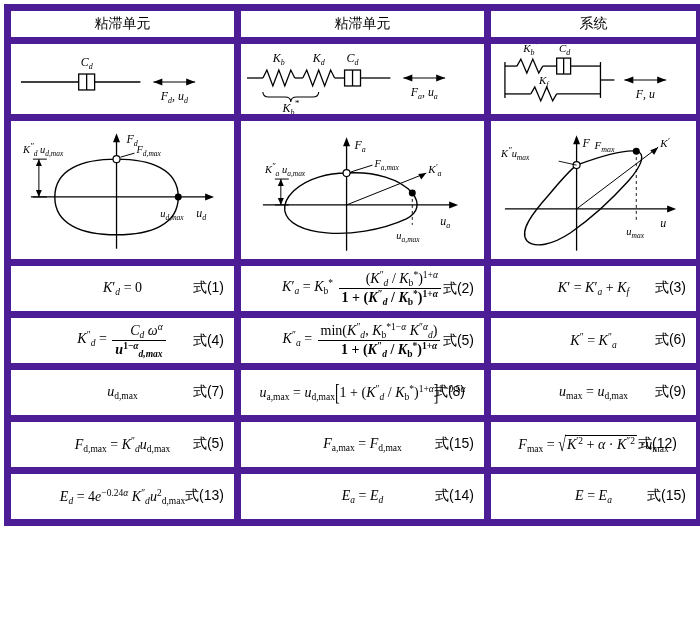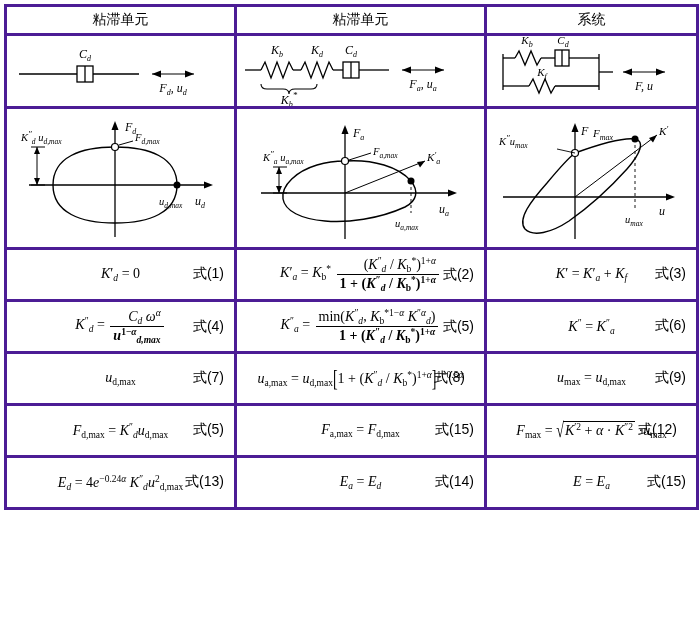--- a/index.html
+++ b/index.html
@@ -19,21 +19,21 @@
     height: 625px;
     position: relative;
   }
   table.main {
     border-collapse: collapse;
     width: 692px;
     margin: 4px;
     table-layout: fixed;
   }
   table.main td, table.main th {
-    border: 3px solid #4c1d95;
+    border: 7px solid #4c1d95;
     padding: 0;
     vertical-align: middle;
     text-align: center;
     position: relative;
   }
   .col1 { width: 230px; }
   .col2 { width: 250px; }
   .col3 { width: 212px; }
 
   .hdr {

